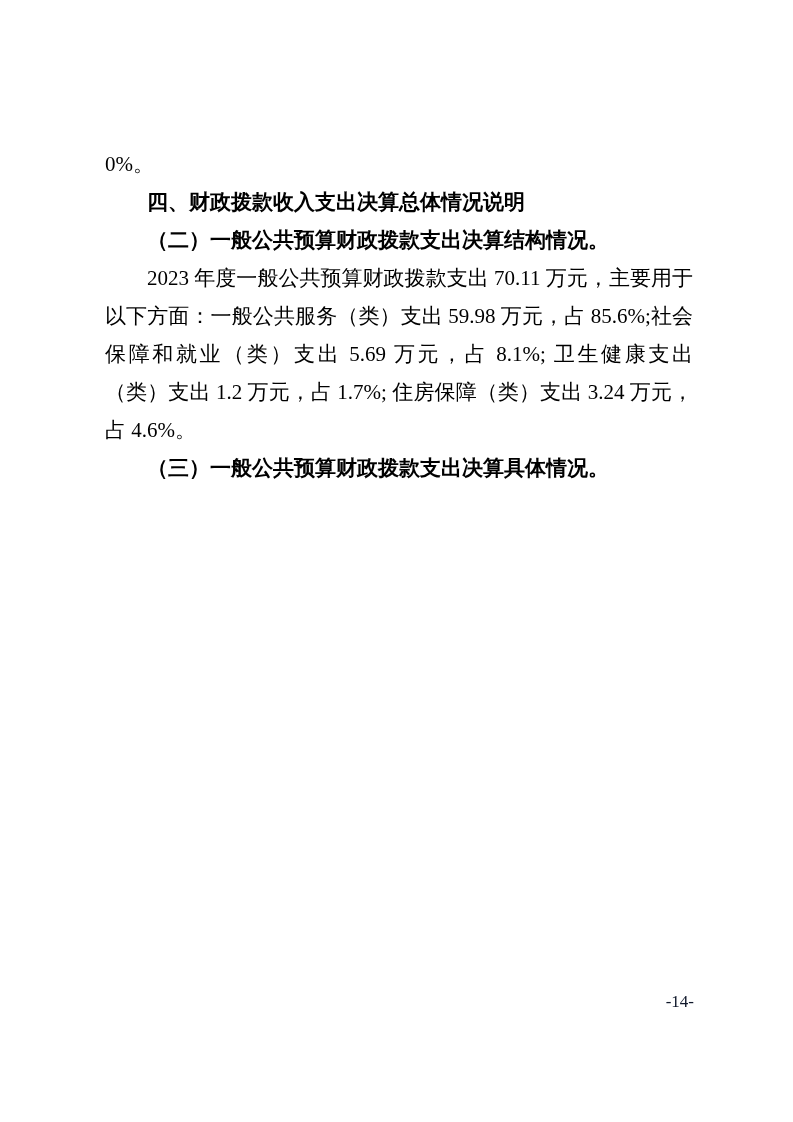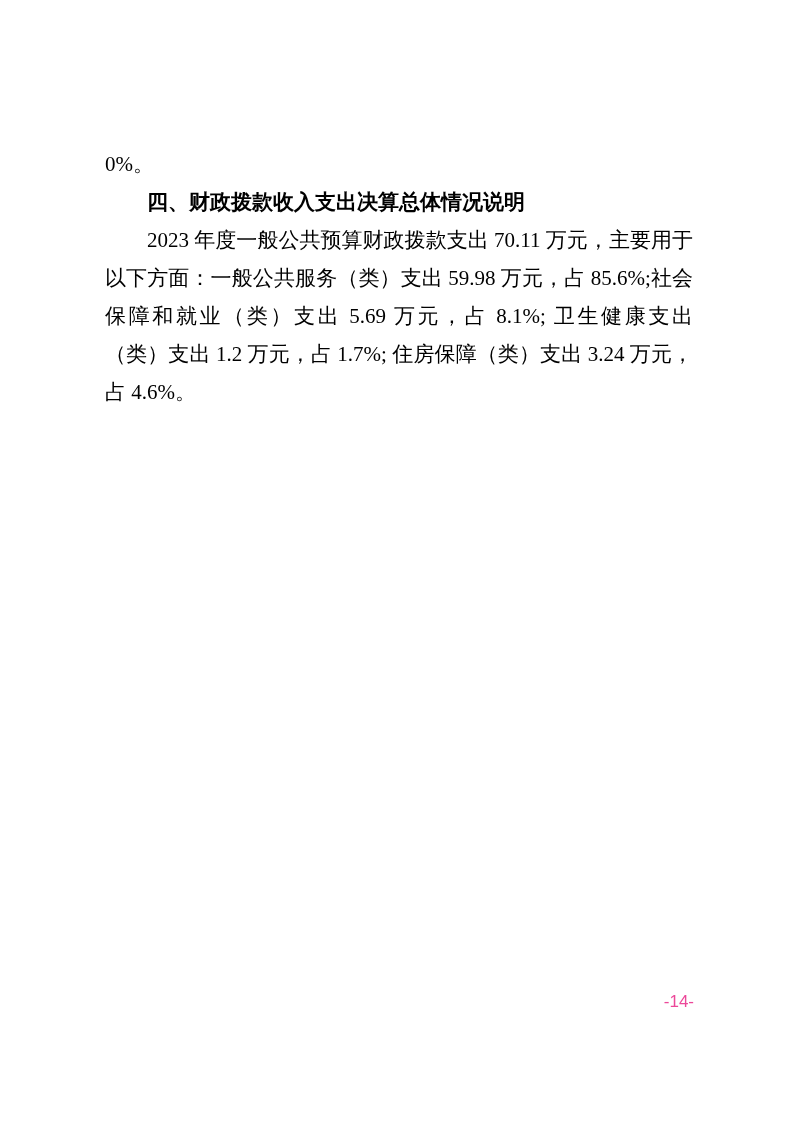--- a/index.html
+++ b/index.html
@@ -46,39 +46,41 @@
   }
   .para b {
     font-weight: 400;
   }
   .page-number {
     position: absolute;
     top: 991px;
     right: 99px;
     font-size: 17px;
     line-height: 22px;
-    color: #ec4899;
-    font-family: Liberation Sans, sans-serif;
+    color: #0f172a;
+    font-family: Liberation Serif, serif;
   }
 </style>
 </head>
 <body>
 
 <div class="page">
   <div class="content">
 
     <p class="carryover">0%。</p>
 
     <p class="h1">四、财政拨款收入支出决算总体情况说明</p>
 
 
 
 
 
+    <p class="h2">（二）一般公共预算财政拨款支出决算结构情况。</p>
 
     <p class="para"><span>2023 年度一般公共预算财政拨款支出 70.11 万元，主要用于以下方面：</span><b>一般公共服务（类）</b><span>支出 59.98 万元，占 85.6%;</span><b>社会保障和就业（类）</b><span>支出 5.69 万元，占 8.1%; </span><b>卫生健康支出（类）</b><span>支出 1.2 万元，占 1.7%; </span><b>住房保障（类）</b><span>支出 3.24 万元，占 4.6%。</span></p>
 
+    <p class="h2">（三）一般公共预算财政拨款支出决算具体情况。</p>
 
 
   </div>
 
   <div class="page-number">-14-</div>
 </div>
 
 </body></html>

